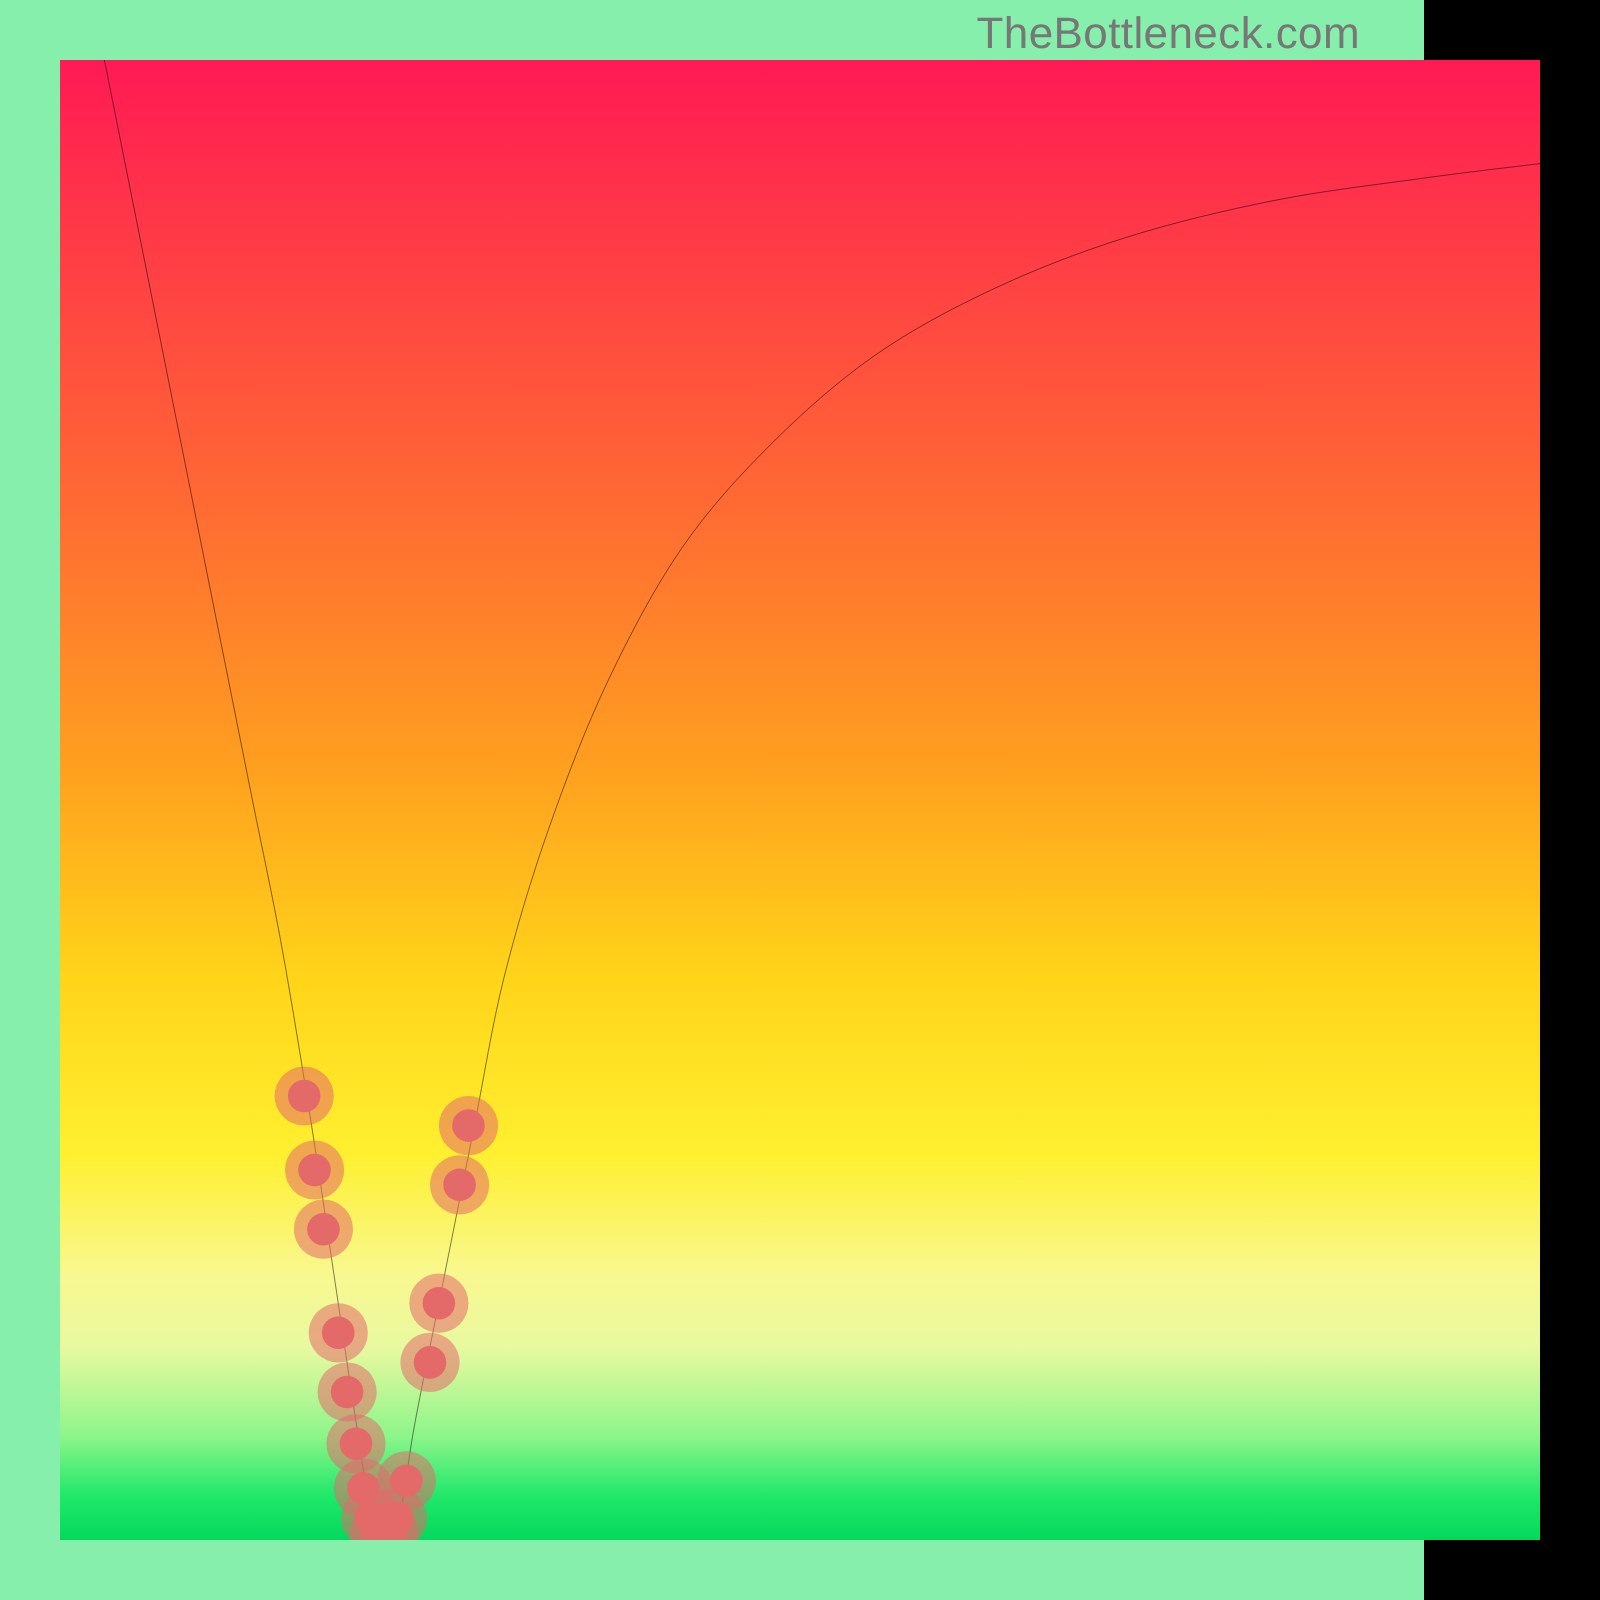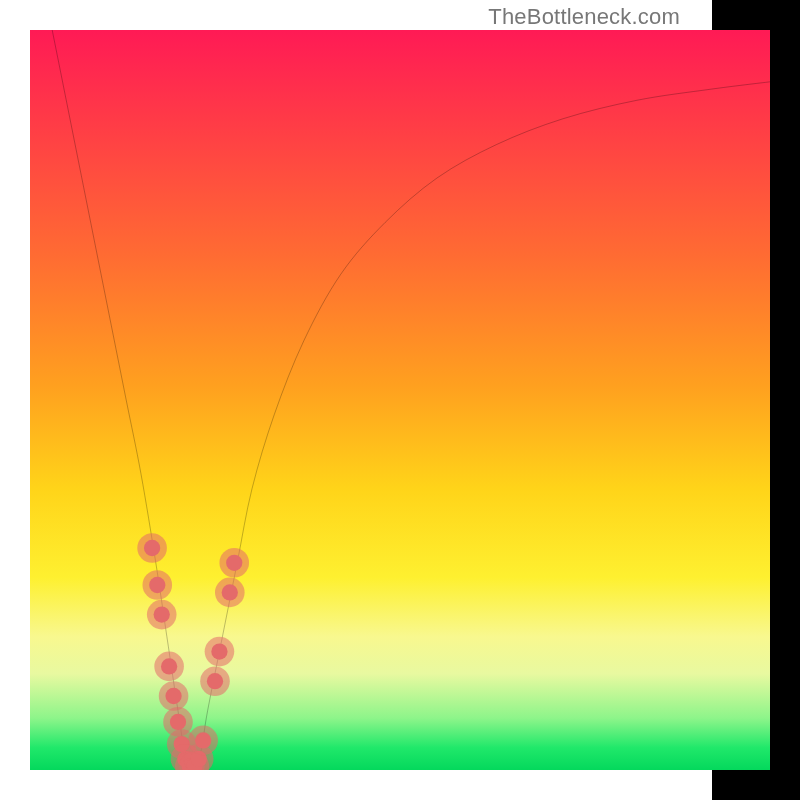--- a/index.html
+++ b/index.html
@@ -8,21 +8,21 @@
     width: 800px;
     height: 800px;
     background: #000;
     overflow: hidden;
     font-family: Arial, Helvetica, sans-serif;
   }
   .stage {
     position: relative;
     width: 712px;
     height: 800px;
-    background: #ffffff;
+    background: #86efac;
   }
   .plot-area {
     position: absolute;
     left: 30px;
     top: 30px;
     width: 740px;
     height: 740px;
   }
   .gradient-bg {
     position: absolute;

